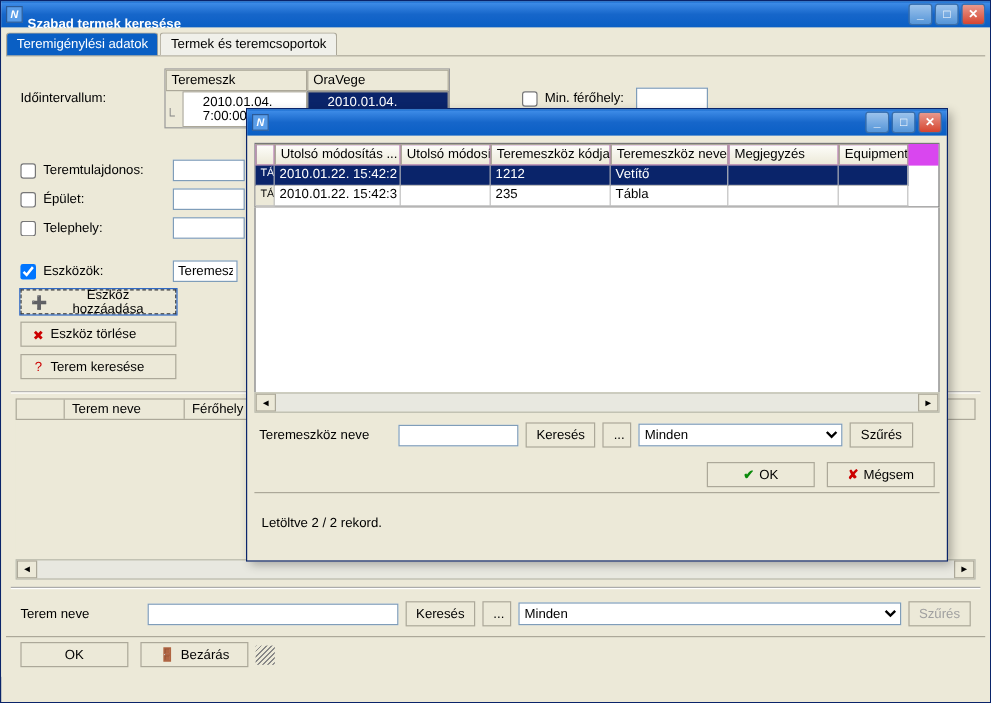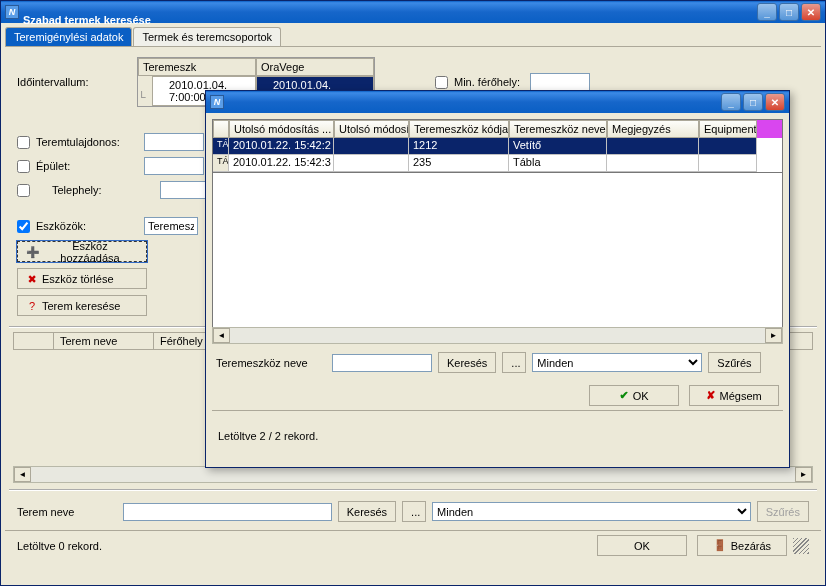--- a/index.html
+++ b/index.html
@@ -131,21 +131,21 @@
         <span style="width:108px; display:inline-block;">Teremtulajdonos:</span>
         <input class="text-input" style="width: 60px;">
       </div>
       <div class="form-row">
         <input type="checkbox" style="">
         <span style="width:108px; display:inline-block;">Épület:</span>
         <input class="text-input" style="width: 60px;">
       </div>
       <div class="form-row">
         <input type="checkbox" style="">
-        <span style="width:108px; display:inline-block;margin-left:16px;">Telephely:</span>
+        <span style="width:108px; display:inline-block;">Telephely:</span>
         <input class="text-input" style="width: 60px;">
       </div>
 
       <div style="height:12px;"></div>
 
       <div class="form-row">
         <input type="checkbox" checked="" style="">
         <span style="width:108px; display:inline-block;">Eszközök:</span>
         <input class="text-input" style="width: 54px;" value="Teremeszk">
       </div>
@@ -187,21 +187,20 @@
       <input class="text-input" style="width: 210px;">
       <button class="btn">Keresés</button>
       <button class="btn" style="width:24px;">...</button>
       <select style="width:320px;">
         <option>Minden</option>
       </select>
       <button class="btn disabled-btn">Szűrés</button>
     </div>
 
     <div class="status-bar">
-      <span class="left">Letöltve 0 rekord.</span>
       <button class="btn" style="width:90px; margin-right:10px; justify-content:center;">OK</button>
       <button class="btn" style="width:90px; justify-content:center;">
         <span style="color:#8a4a1a;">🚪</span>
         <span>Bezárás</span>
       </button>
       <span class="grip" style="margin-left:6px;"></span>
     </div>
   </div>
 </div>
 

